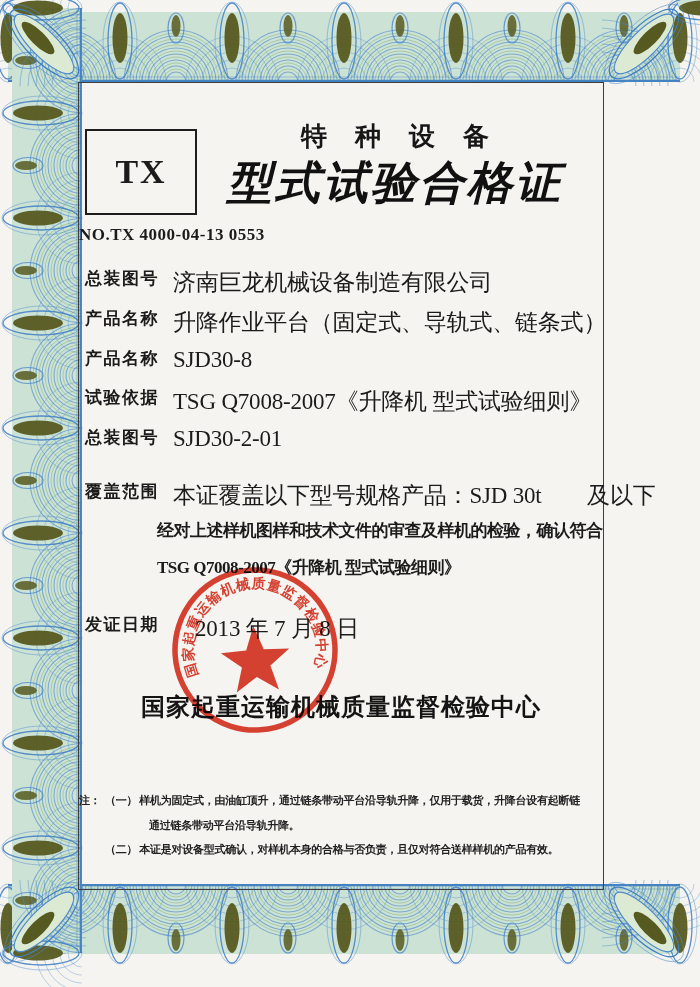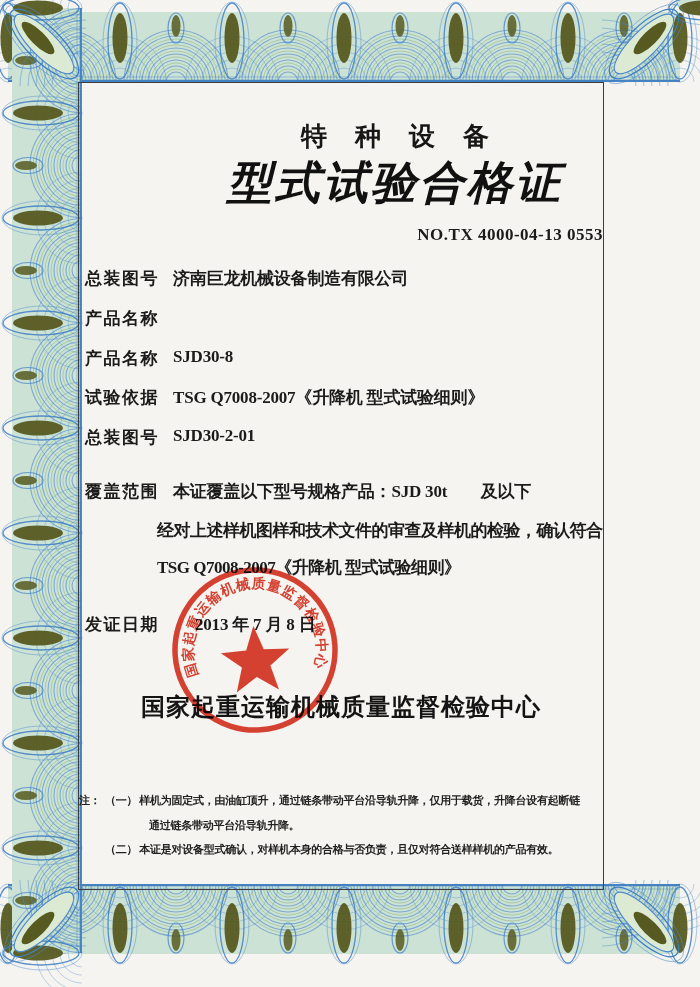--- a/index.html
+++ b/index.html
@@ -28,26 +28,26 @@
   .title-small{
     position:absolute;top:24px;left:0;right:0;text-align:center;
     font-size:26px;font-weight:700;letter-spacing:28px;padding-left:28px;color:#161616;
     font-family:"Liberation Sans","DejaVu Sans",sans-serif;
   }
   .title-main{
     position:absolute;top:58px;left:0;right:0;text-align:center;
     font-size:45px;font-weight:900;letter-spacing:3px;color:#111;font-style:italic;
   }
   .cert-no{
-    position:absolute;top:142px;left:0;right:0;text-align:right;
+    position:absolute;top:142px;left:0;right:0;text-align:left;
     font-size:17px;font-weight:700;letter-spacing:.5px;
   }
   
   .f-label{position:absolute;left:6px;font-size:17px;font-weight:700;letter-spacing:1.5px;white-space:nowrap;}
-  .f-value{position:absolute;left:94px;font-size:17px;font-weight:700;letter-spacing:-0.2px;white-space:nowrap;}
+  .f-value{position:absolute;left:94px;font-size:23px;font-weight:400;letter-spacing:-0.2px;white-space:nowrap;}
   .cov-line{position:absolute;left:78px;font-size:17px;font-weight:700;letter-spacing:-0.5px;white-space:nowrap;}
   
   .stamp{
     position:absolute;left:81px;top:472px;width:190px;height:190px;
     mix-blend-mode:multiply;opacity:.88;transform:rotate(-4deg);
   }
   .authority{
     position:absolute;top:608px;left:0;right:0;text-align:center;
     font-size:24px;font-weight:800;letter-spacing:1px;color:#141414;white-space:nowrap;
   }
@@ -913,32 +913,36 @@
         <path d="M 12 78 A 66 66 0 0 1 78 12" fill="none" stroke="#4c88c9" stroke-width="1" opacity="0.45"></path>
         <ellipse cx="36" cy="36" rx="52" ry="21" fill="none" stroke="#4c88c9" stroke-width="0.9" opacity="0.6" transform="rotate(45 36 36)"></ellipse>
         <ellipse cx="36" cy="36" rx="46" ry="17" fill="none" stroke="#3e7ec2" stroke-width="1.2" transform="rotate(45 36 36)"></ellipse>
         <ellipse cx="36" cy="36" rx="40" ry="13" fill="#dcead4" stroke="#4c88c9" stroke-width="1.2" transform="rotate(45 36 36)"></ellipse>
         <ellipse cx="30" cy="30" rx="22" ry="7" fill="#565a20" transform="rotate(45 30 30)"></ellipse>
       </g>
     </svg>
 
   <div class="inner">
 
+    <div class="tx-box">
+      <span>TX</span>
+    </div>
 
     <div class="title-area">
       <div class="title-small">特种设备</div>
       <div class="title-main">型式试验合格证</div>
     </div>
 
     <div class="cert-no">NO.TX 4000-04-13 0553</div>
 
     <div class="f-label abs" style="top:184px">总装图号</div>
     <div class="f-value abs" style="top:184px">济南巨龙机械设备制造有限公司</div>
 
     <div class="f-label abs" style="top:224px">产品名称</div>
+    <div class="f-value abs" style="top:224px">升降作业平台（固定式、导轨式、链条式）</div>
 
     <div class="f-label abs" style="top:264px">产品名称</div>
     <div class="f-value abs" style="top:264px">SJD30-8</div>
 
     <div class="f-label abs" style="top:303px">试验依据</div>
     <div class="f-value abs" style="top:303px">TSG Q7008-2007《升降机 型式试验细则》</div>
 
     <div class="f-label abs" style="top:343px">总装图号</div>
     <div class="f-value abs" style="top:343px">SJD30-2-01</div>
 

